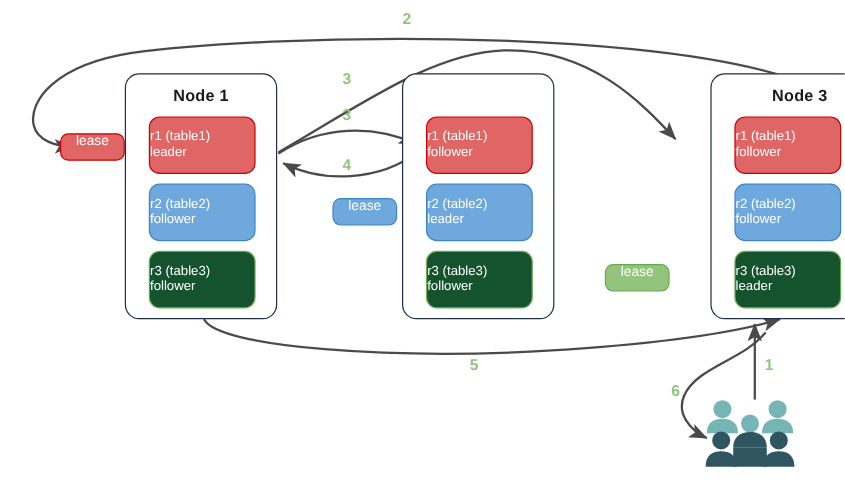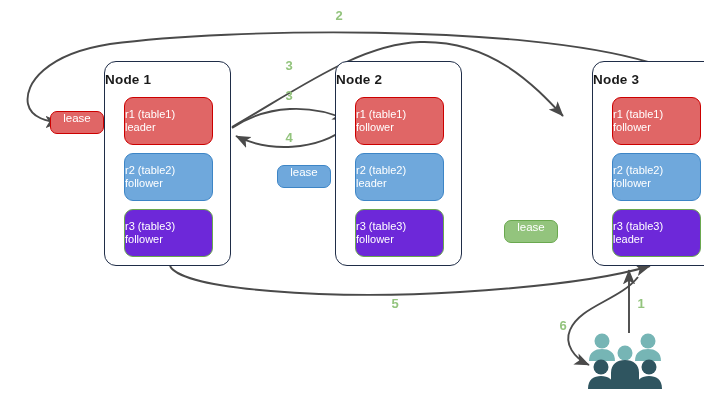--- a/index.html
+++ b/index.html
@@ -28,20 +28,21 @@
     border: 1.6px solid #1f2d48;
     border-radius: 12px;
     background: #ffffff;
     box-sizing: border-box;
   }
   .node-title {
     position: absolute;
     left: 0;
     right: 0;
     top: 10px;
+    text-align: center;
     font-size: 13.5px;
     font-weight: bold;
     color: #1a1a1a;
     letter-spacing: .2px;
   }
   .replica {
     position: absolute;
     border-radius: 9px;
     box-sizing: border-box;
     display: flex;
@@ -49,21 +50,21 @@
     align-items: flex-start;
     justify-content: center;
     color: #ffffff;
     font-size: 11px;
     line-height: 13.5px;
     text-align: center;
   }
   .replica .ln { display: block; white-space: nowrap; }
   .rep-red   { background: #e06666; border: 1.6px solid #cc0000; }
   .rep-blue  { background: #6fa8dc; border: 1.6px solid #3d85c6; }
-  .rep-green { background: #6d28d9; border: 1.6px solid #6aa84f; }
+  .rep-green { background: #14532d; border: 1.6px solid #6aa84f; }
 
   .lease {
     position: absolute;
     border-radius: 7px;
     box-sizing: border-box;
     display: flex;
     align-items: flex-start;
     justify-content: center;
     color: #ffffff;
     font-size: 11.5px;
@@ -143,21 +144,20 @@
       <span class="ln">r2 (table2)</span>
       <span class="ln">follower</span>
     </div>
     <div class="replica rep-green" style="left:19px; top:147px; width:89px; height:48px;">
       <span class="ln">r3 (table3)</span>
       <span class="ln">follower</span>
     </div>
   </div>
 
   <div class="node-box" style="left:335px; top:61px; width:127px; height:205px;">
-    <div class="node-title">Node 2</div>
     <div class="replica rep-red" style="left:19px; top:35px; width:89px; height:48px;">
       <span class="ln">r1 (table1)</span>
       <span class="ln">follower</span>
     </div>
     <div class="replica rep-blue" style="left:19px; top:91px; width:89px; height:48px;">
       <span class="ln">r2 (table2)</span>
       <span class="ln">leader</span>
     </div>
     <div class="replica rep-green" style="left:19px; top:147px; width:89px; height:48px;">
       <span class="ln">r3 (table3)</span>

